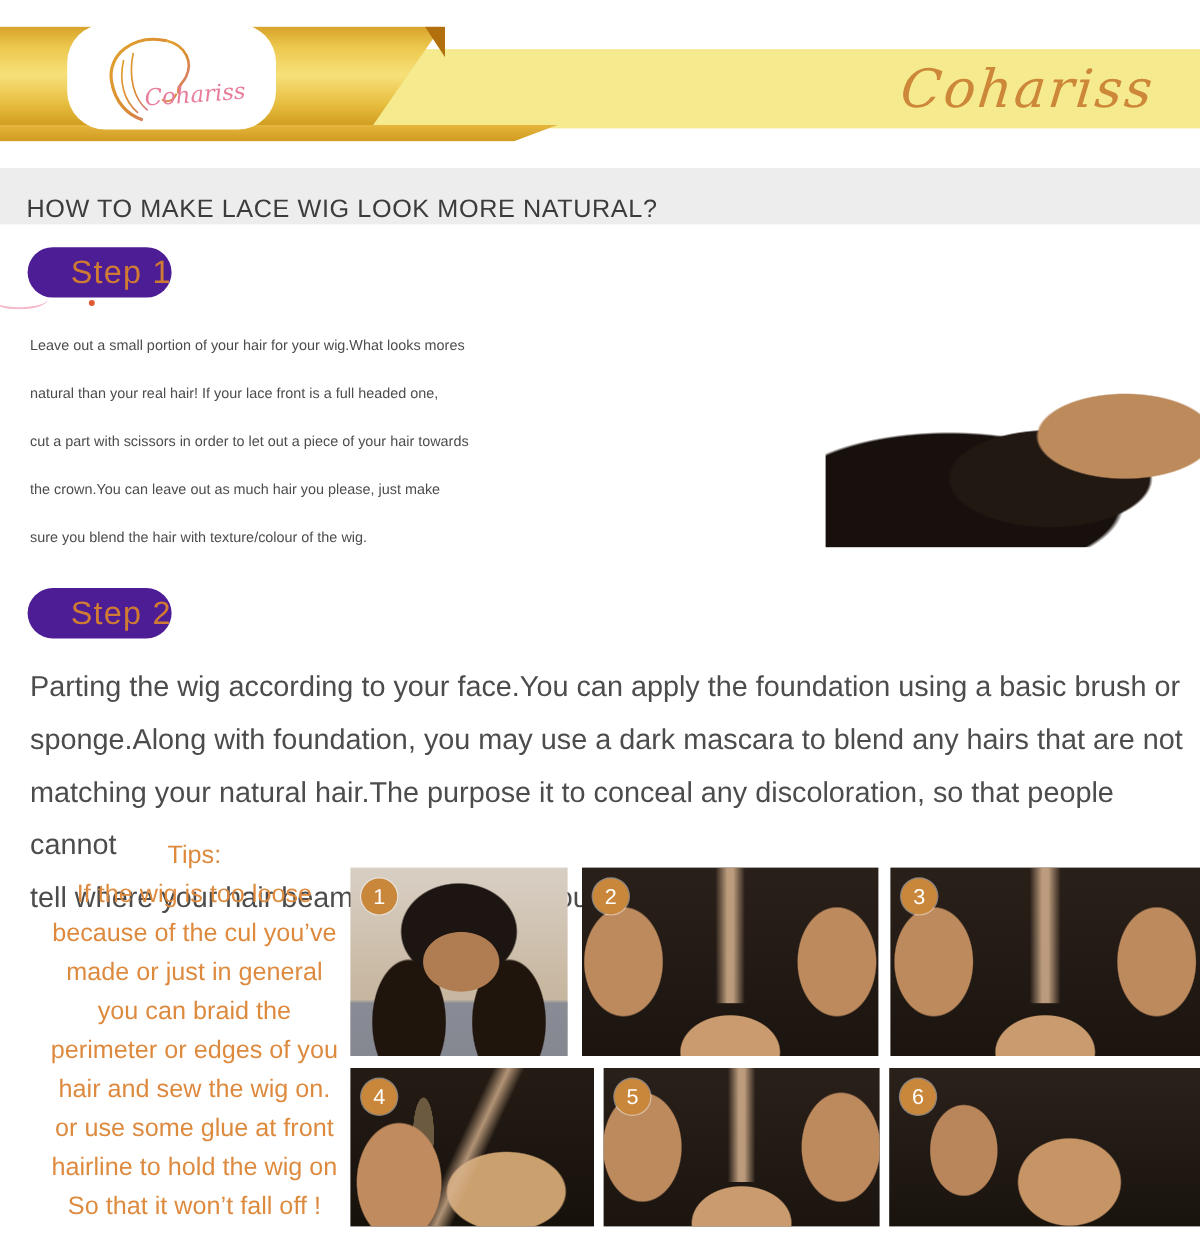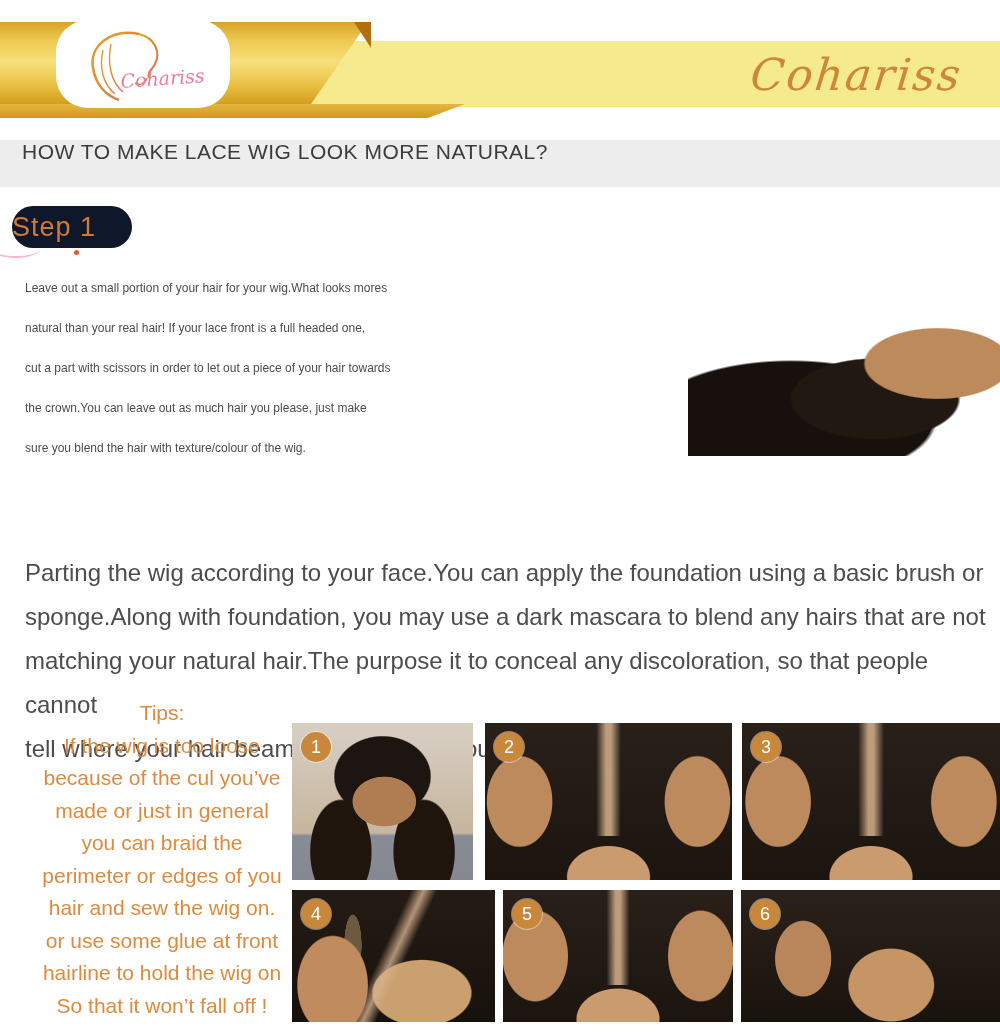--- a/index.html
+++ b/index.html
@@ -20,27 +20,27 @@
     background:#b26f0e; clip-path:polygon(0 0,100% 0,100% 100%); }
   .ribbon-strip { position:absolute; left:0; top:104px; width:465px; height:14px;
     background:linear-gradient(180deg,#e6b63e,#cf9a1e);
     clip-path:polygon(0 0,100% 0,92% 100%,0 100%); }
   .logo-plate { position:absolute; left:56px; top:20px; width:174px; height:88px;
     background:#ffffff; border-radius:32px; display:flex; align-items:center;
     justify-content:center; }
 
   
   .title-band { position:absolute; left:0; top:140px; width:100%; height:47px;
-    background:#ededed; display:flex; align-items:flex-start; padding-left:22px;
+    background:#ededed; display:flex; align-items:flex-end; padding-left:22px;
     font-size:21px; letter-spacing:0.5px; color:#3c3c3c; }
 
   
-  .pill { position:absolute; left:12px; width:120px; height:42px; background:#0f172a;
+  .pill { position:absolute; left:23px; width:120px; height:42px; background:#4c1d95;
     border-radius:21px; color:#d07b33; font-size:27px; display:flex;
-    align-items:center; justify-content:flex-start; letter-spacing:1px; }
+    align-items:center; justify-content:flex-end; letter-spacing:1px; }
   .pill-1 { top:206px; }
   .pill-2 { top:490px; }
   .dot-accent { position:absolute; left:74px; top:250px; width:5px; height:5px;
     border-radius:50%; background:#e05a35; }
   .swoosh { position:absolute; left:-8px; top:240px; width:48px; height:18px;
     border-bottom:2px solid #f4bcca; border-radius:50%; }
 
   
   .body-text { position:absolute; color:#4c4c4c; white-space:pre-line; }
   .step1-text { left:25px; top:268px; width:700px; font-size:12px; line-height:40px; }
@@ -141,20 +141,23 @@
     <span>Step 1</span>
   </div>
   <div class="dot-accent"></div>
   <div class="body-text step1-text">Leave out a small portion of your hair for your wig.What looks mores
  natural than your real hair! If your lace front is a full headed one,
 cut a part with scissors in order to let out a piece of your hair towards
 the crown.You can leave out as much hair you please, just make
 sure you blend the hair with texture/colour of the wig.</div>
   <div class="photo photo-step1"></div>
 
+  <div class="pill pill-2">
+    <span>Step 2</span>
+  </div>
   <div class="body-text step2-text">Parting the wig according to your face.You can apply the foundation using a basic brush or
 sponge.Along with foundation, you may use a dark mascara to blend any hairs that are not
 matching your natural hair.The purpose it to conceal any discoloration, so that people cannot
 tell where your hair beams and ends.It should all look as one.</div>
 
   <div class="tips-text">Tips:
 If the wig is too loose
 because of the cul you’ve
 made or just in general
 you can braid the

